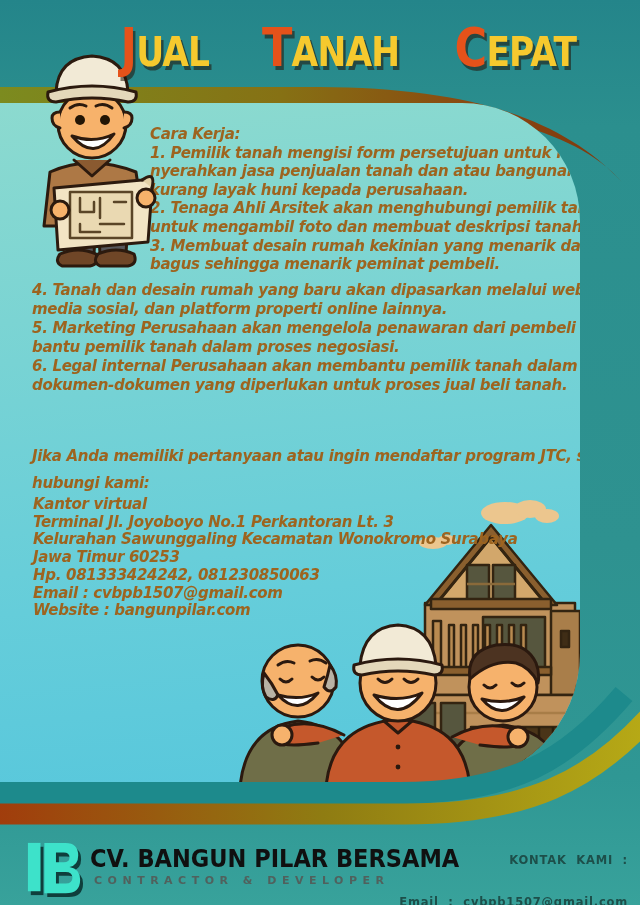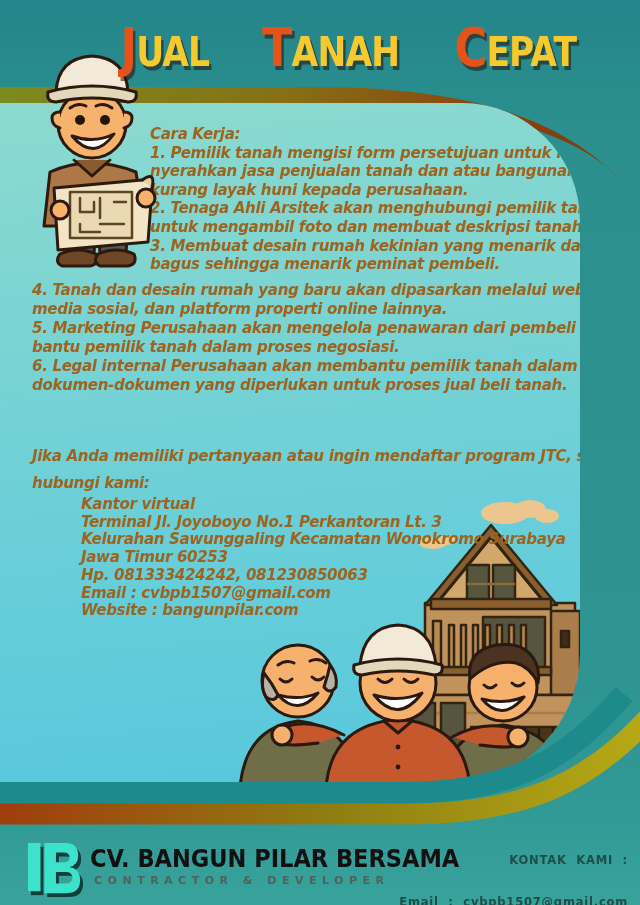--- a/index.html
+++ b/index.html
@@ -28,21 +28,21 @@
     background:linear-gradient(175deg,#8cdacf 0%,#7bd4d3 30%,#65cdda 70%,#57c7dc 100%);
   }
   
   .txt{
     position:absolute;color:#9d641f;font-style:italic;font-weight:600;
     font-size:15px;letter-spacing:-.3px;white-space:pre;line-height:18.6px;
   }
   .blockA{left:150px;top:22px;}
   .blockB{left:32px;top:178px;line-height:19px;}
   .intro{left:32px;top:340px;line-height:27px;}
-  .contact{left:33px;top:393px;line-height:17.7px;margin-left:48px;}
+  .contact{left:33px;top:393px;line-height:17.7px;}
   .kontak-box{
     position:absolute;left:24px;top:295px;width:118px;height:28px;
     background:#ffe719;border:4px solid #e1251d;border-radius:2px;
     box-shadow:5px 5px 0 rgba(95,85,10,.45);
     display:flex;align-items:center;justify-content:center;
   }
   .kontak-box span{
     color:#9d641f;font-style:italic;font-weight:700;font-size:15px;letter-spacing:5px;white-space:nowrap;
   }
   

